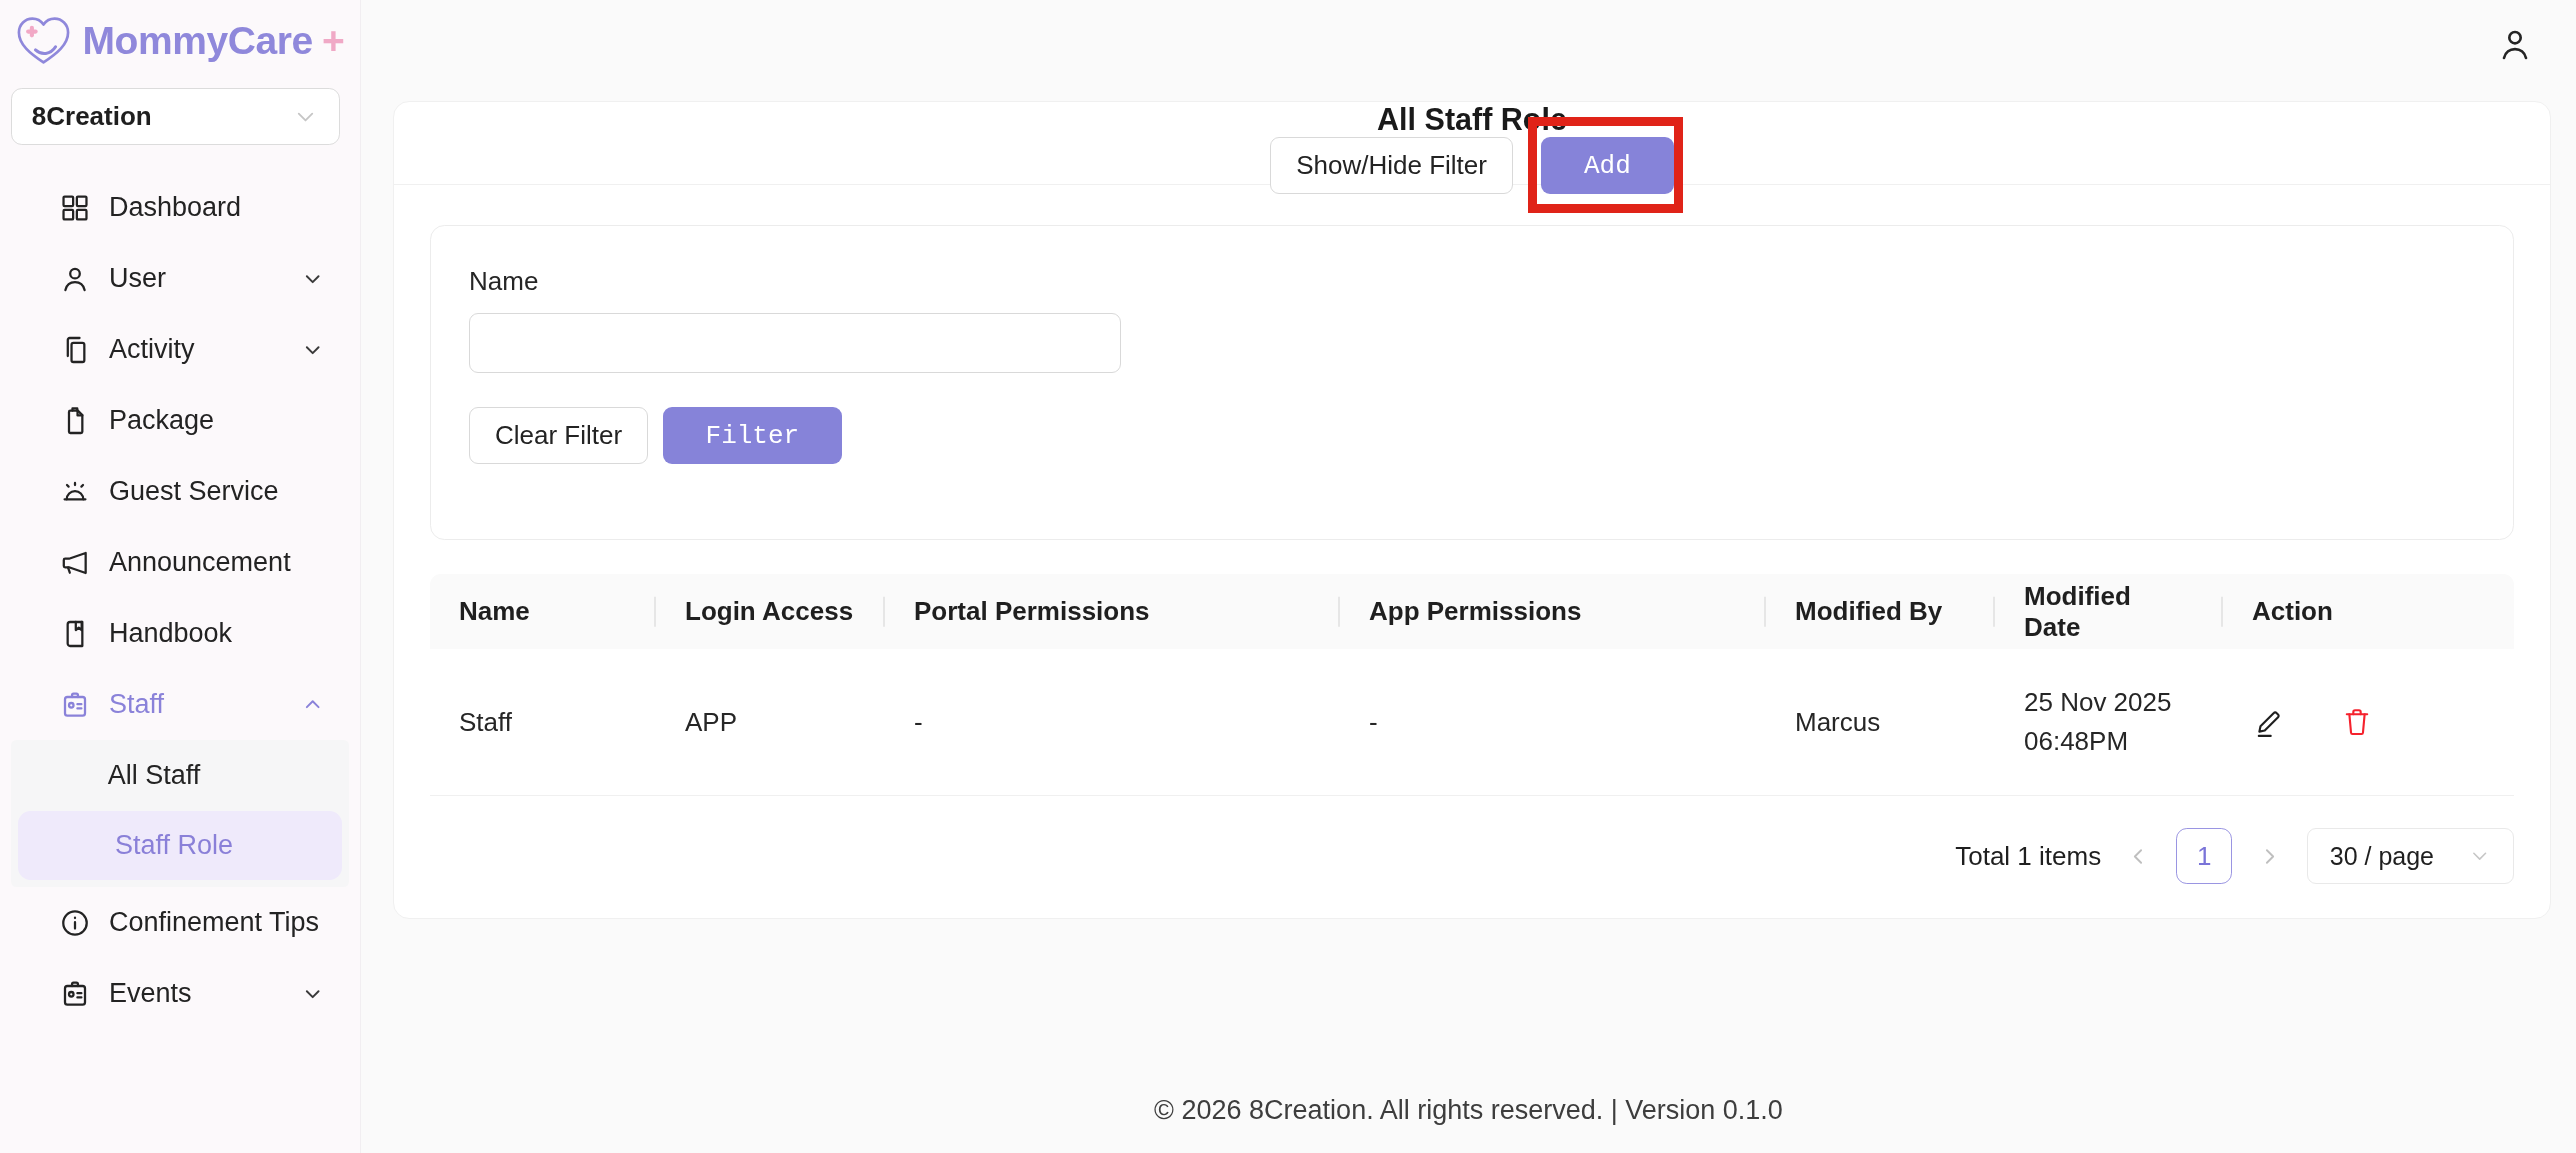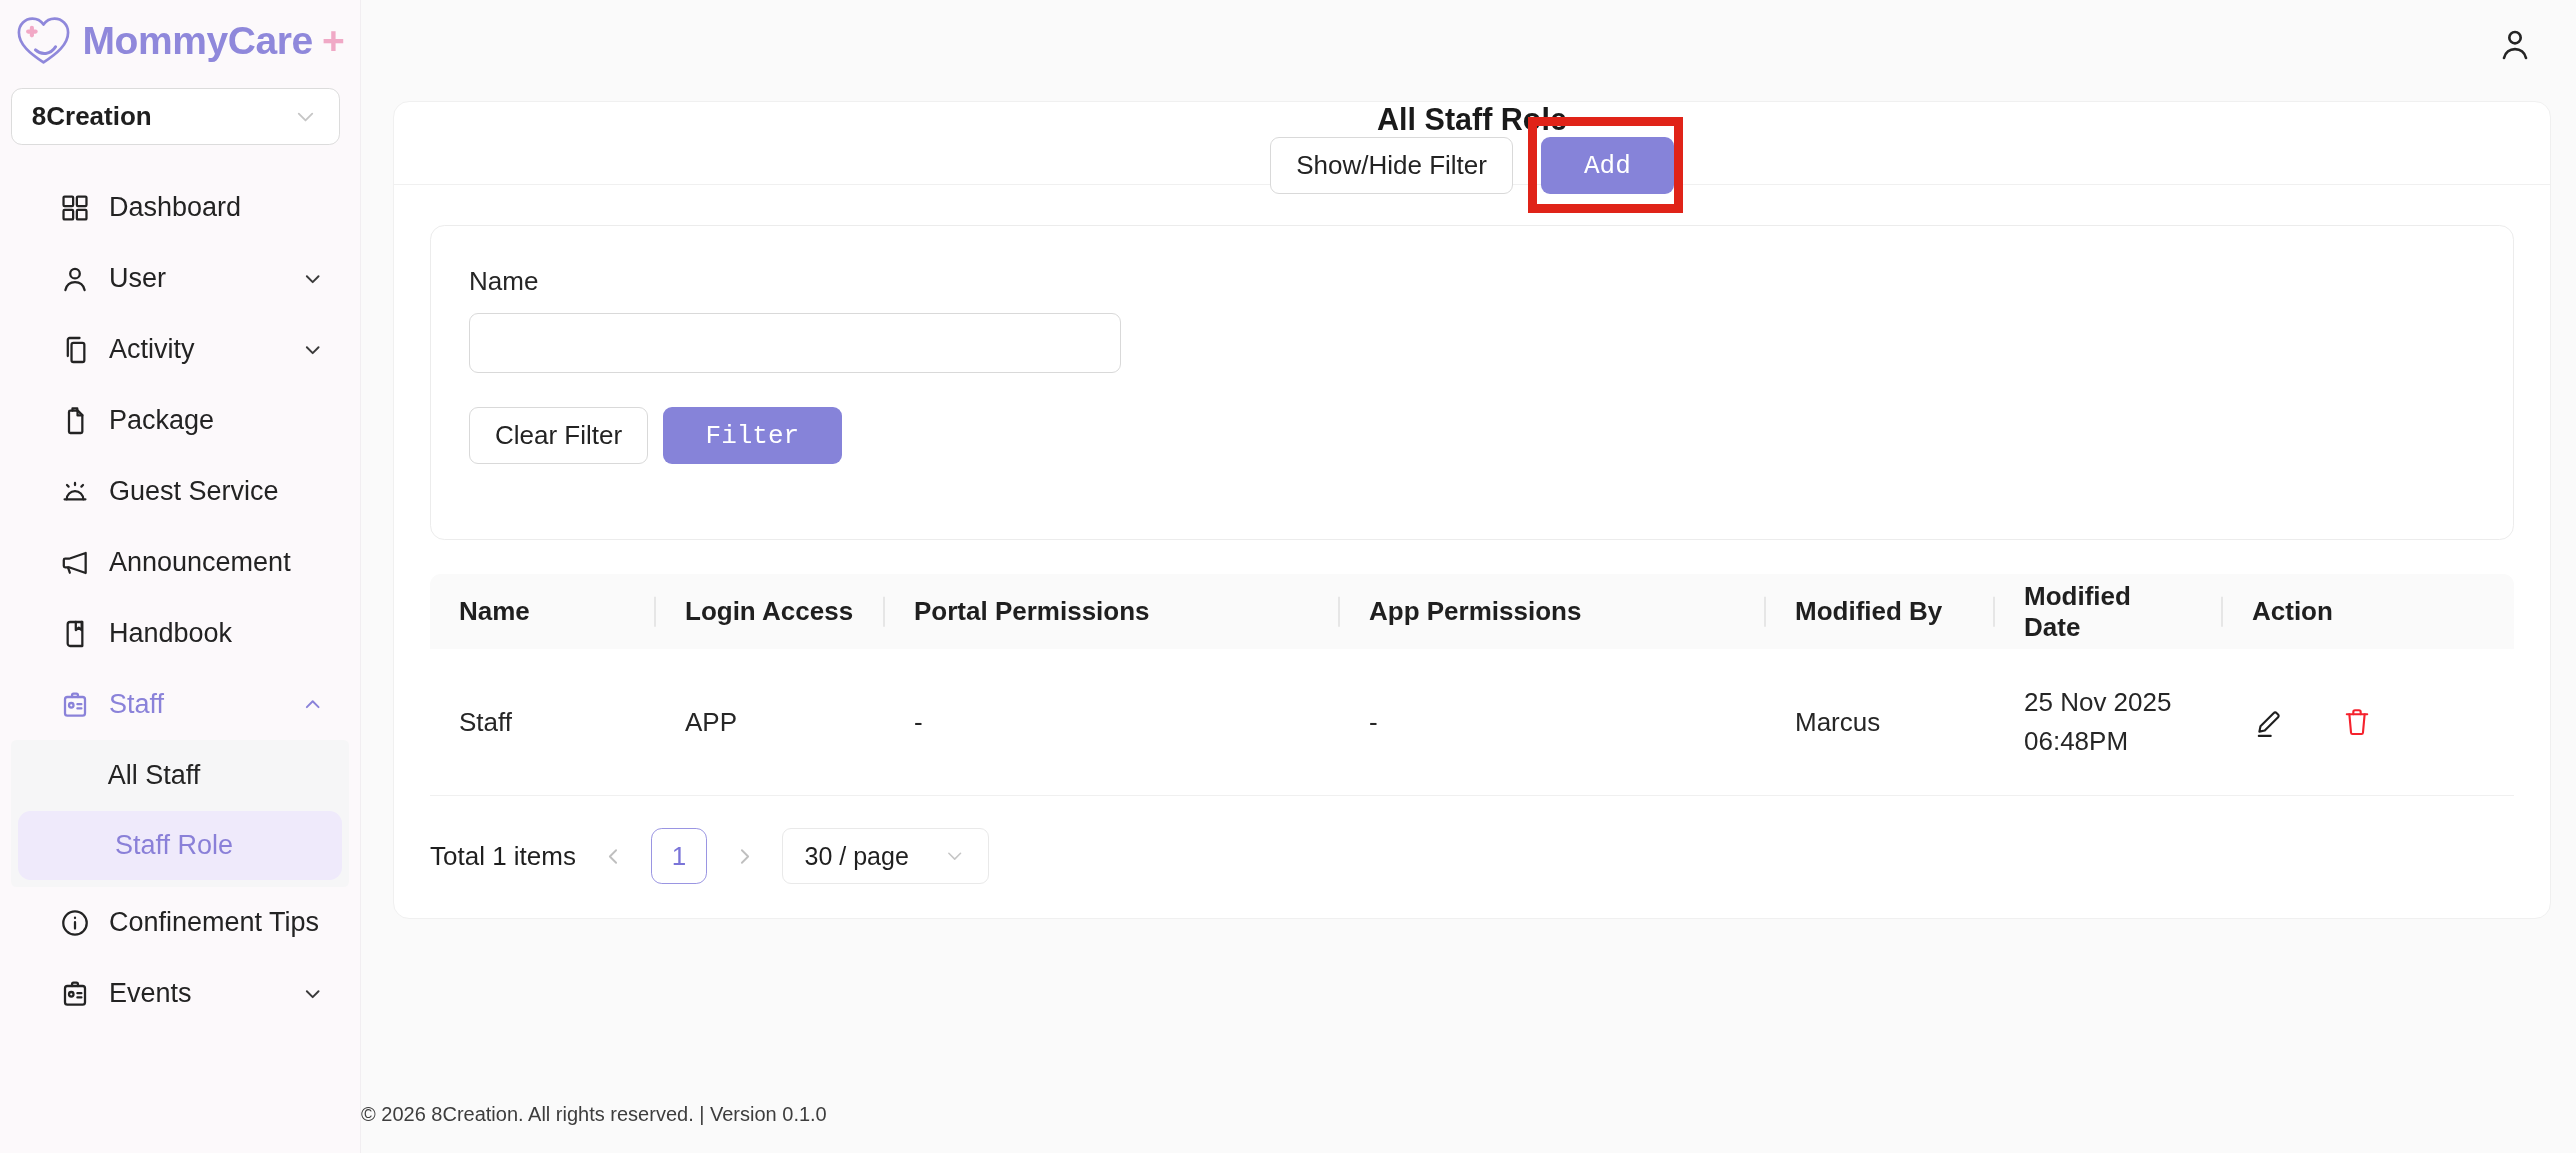--- a/index.html
+++ b/index.html
@@ -111,38 +111,38 @@
     height:147px; padding:0 29px; font-size:26px; color:#262626;
     border-bottom:0.9px solid #f0f0f0; background:#fff;
   }
   .date-line { display:block; line-height:1.5; }
   .action-cell { display:flex; align-items:center; gap:54px; }
   .icon-btn { background:none; border:none; padding:0; cursor:pointer; width:34px; height:34px; }
   .icon-edit { color:#1f1f1f; }
   .icon-delete { color:#f5222d; }
 
   
-  .pagination { display:flex; align-items:center; gap:25px; padding-top:32px; }
+  .pagination { display:flex; justify-content:flex-end; align-items:center; gap:25px; padding-top:32px; }
   .pg-total { font-size:26px; color:#1f1f1f; }
   .pg-arrow { background:none; border:none; padding:0; color:#bfbfbf; width:25px; height:25px; cursor:pointer; }
   .pg-current {
     min-width:56px; height:56px; display:flex; align-items:center; justify-content:center;
     border:1.8px solid #9a95e2; border-radius:10.8px; color:#7a74d8; font-size:26px;
     background:#fff; cursor:pointer;
   }
   .pg-size {
     height:56px; display:flex; align-items:center; gap:34px; padding:0 21.6px;
     border:0.9px solid #e9e9e9; border-radius:9px; background:#fff; font-size:25px; cursor:pointer;
   }
   .pg-size .chev { color:#c6c6c6; }
 
   
   .footer {
     position:absolute; left:361px; right:0; bottom:27px;
-    font-size:20px; color:#3d3d3d;
+    text-align:center; font-size:27px; color:#3d3d3d;
   }
 </style>
 </head>
 <body>
 
 <aside class="sidebar">
   <div class="logo">
     <span>
       <svg width="59" height="54" viewBox="0 0 66 60" fill="none">
         <path d="M33 54C18 44 5.5 34 5.5 20.5 5.5 11.4 12.6 5 20.6 5c5 0 9.6 2.6 12.4 6.6C35.8 7.6 40.4 5 45.4 5c8 0 15.1 6.4 15.1 15.5C60.5 34 48 44 33 54z" stroke="#8f88db" stroke-width="3" stroke-linejoin="round"></path>

